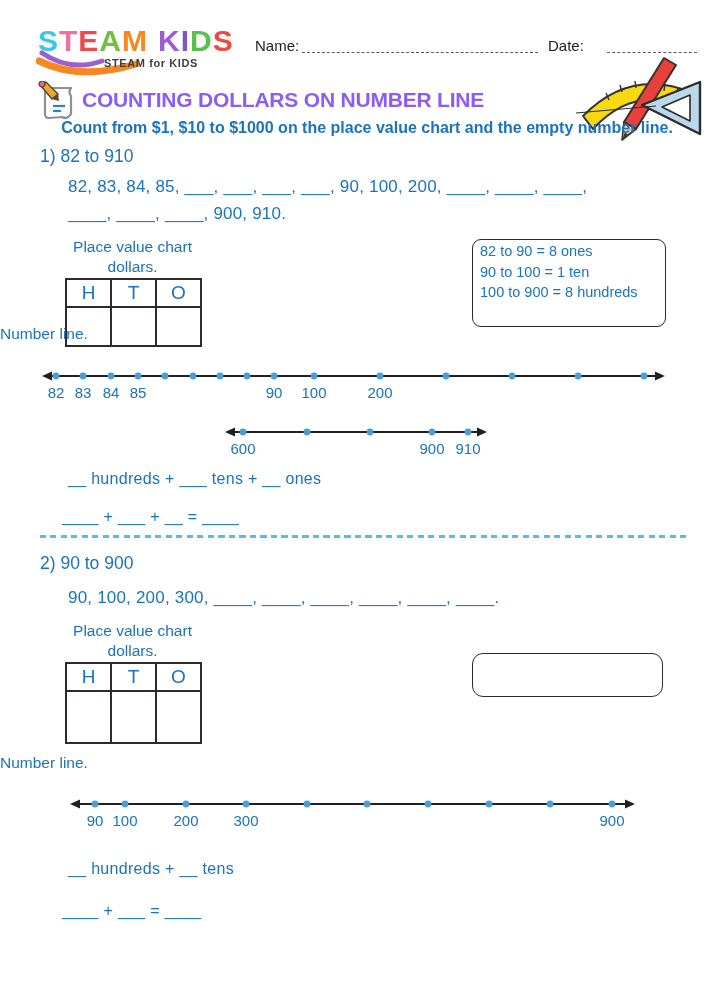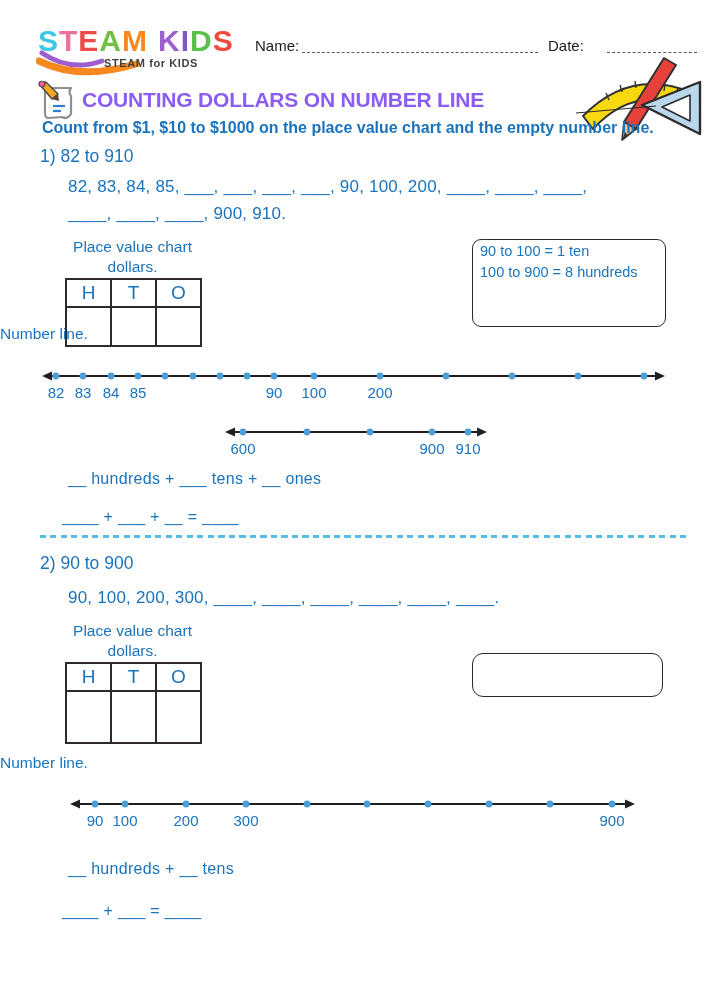--- a/index.html
+++ b/index.html
@@ -15,21 +15,21 @@
   .logo-letters { left:38px; top:24px; font-size:30px; font-weight:bold; letter-spacing:1px; }
   .logo-letters span.gap { display:inline-block; width:10px; }
   .logo-tagline { left:104px; top:57px; font-size:11px; font-weight:bold; color:#3f3f3f; letter-spacing:0.6px; }
 
   
   .hdr-label { font-size:15px; color:#1c1c1c; }
   .dash-line { border-bottom:1.6px dashed #5a5a5a; height:0; }
 
   
   .page-title { left:82px; top:88px; font-size:21px; font-weight:bold; letter-spacing:-0.2px; }
-  .subtitle { left:42px; top:119px; width:650px; font-size:16px; font-weight:bold; color:#1a73bd; }
+  .subtitle { left:42px; top:119px; width:650px; font-size:16px; font-weight:bold; color:#1a73bd;text-align:center; }
   .sec-heading { font-size:17.5px; color:#1a73bd; }
   .seq { font-size:17px; color:#1a73bd; letter-spacing:0.2px; }
   .fill-line { font-size:16px; color:#1a73bd; letter-spacing:0.3px; }
 
   .pv-label { left:55px; width:155px; text-align:center; font-size:15.5px; color:#1a73bd; }
 
   table.pv { border-collapse:collapse; }
   table.pv td {
     width:45px; border:2px solid #2e2a2b; text-align:center;
     font-size:19px; color:#1a73bd; background:#fff;
@@ -133,20 +133,21 @@
     </tr>
     <tr class="bd">
       <td></td>
       <td></td>
       <td></td>
     </tr>
   </tbody>
     </table>
 
   <div class="abs hint-box">
+    <div>82 to 90 = 8 ones</div>
     <div>90 to 100 = 1 ten</div>
     <div>100 to 900 = 8 hundreds</div>
   </div>
 
   <div class="abs nl-caption" style="top:325px;">Number line.</div>
 
   <svg class="abs" style="left:35px; top:362px;" width="640" height="44" viewBox="0 0 640 44">
       <line x1="13" x2="624" y1="14" y2="14" stroke="#231f20" stroke-width="2.2"></line>
       <polygon points="7,14 17,9.4 17,18.6" fill="#231f20"></polygon>
       <polygon points="630,14 620,9.4 620,18.6" fill="#231f20"></polygon>

